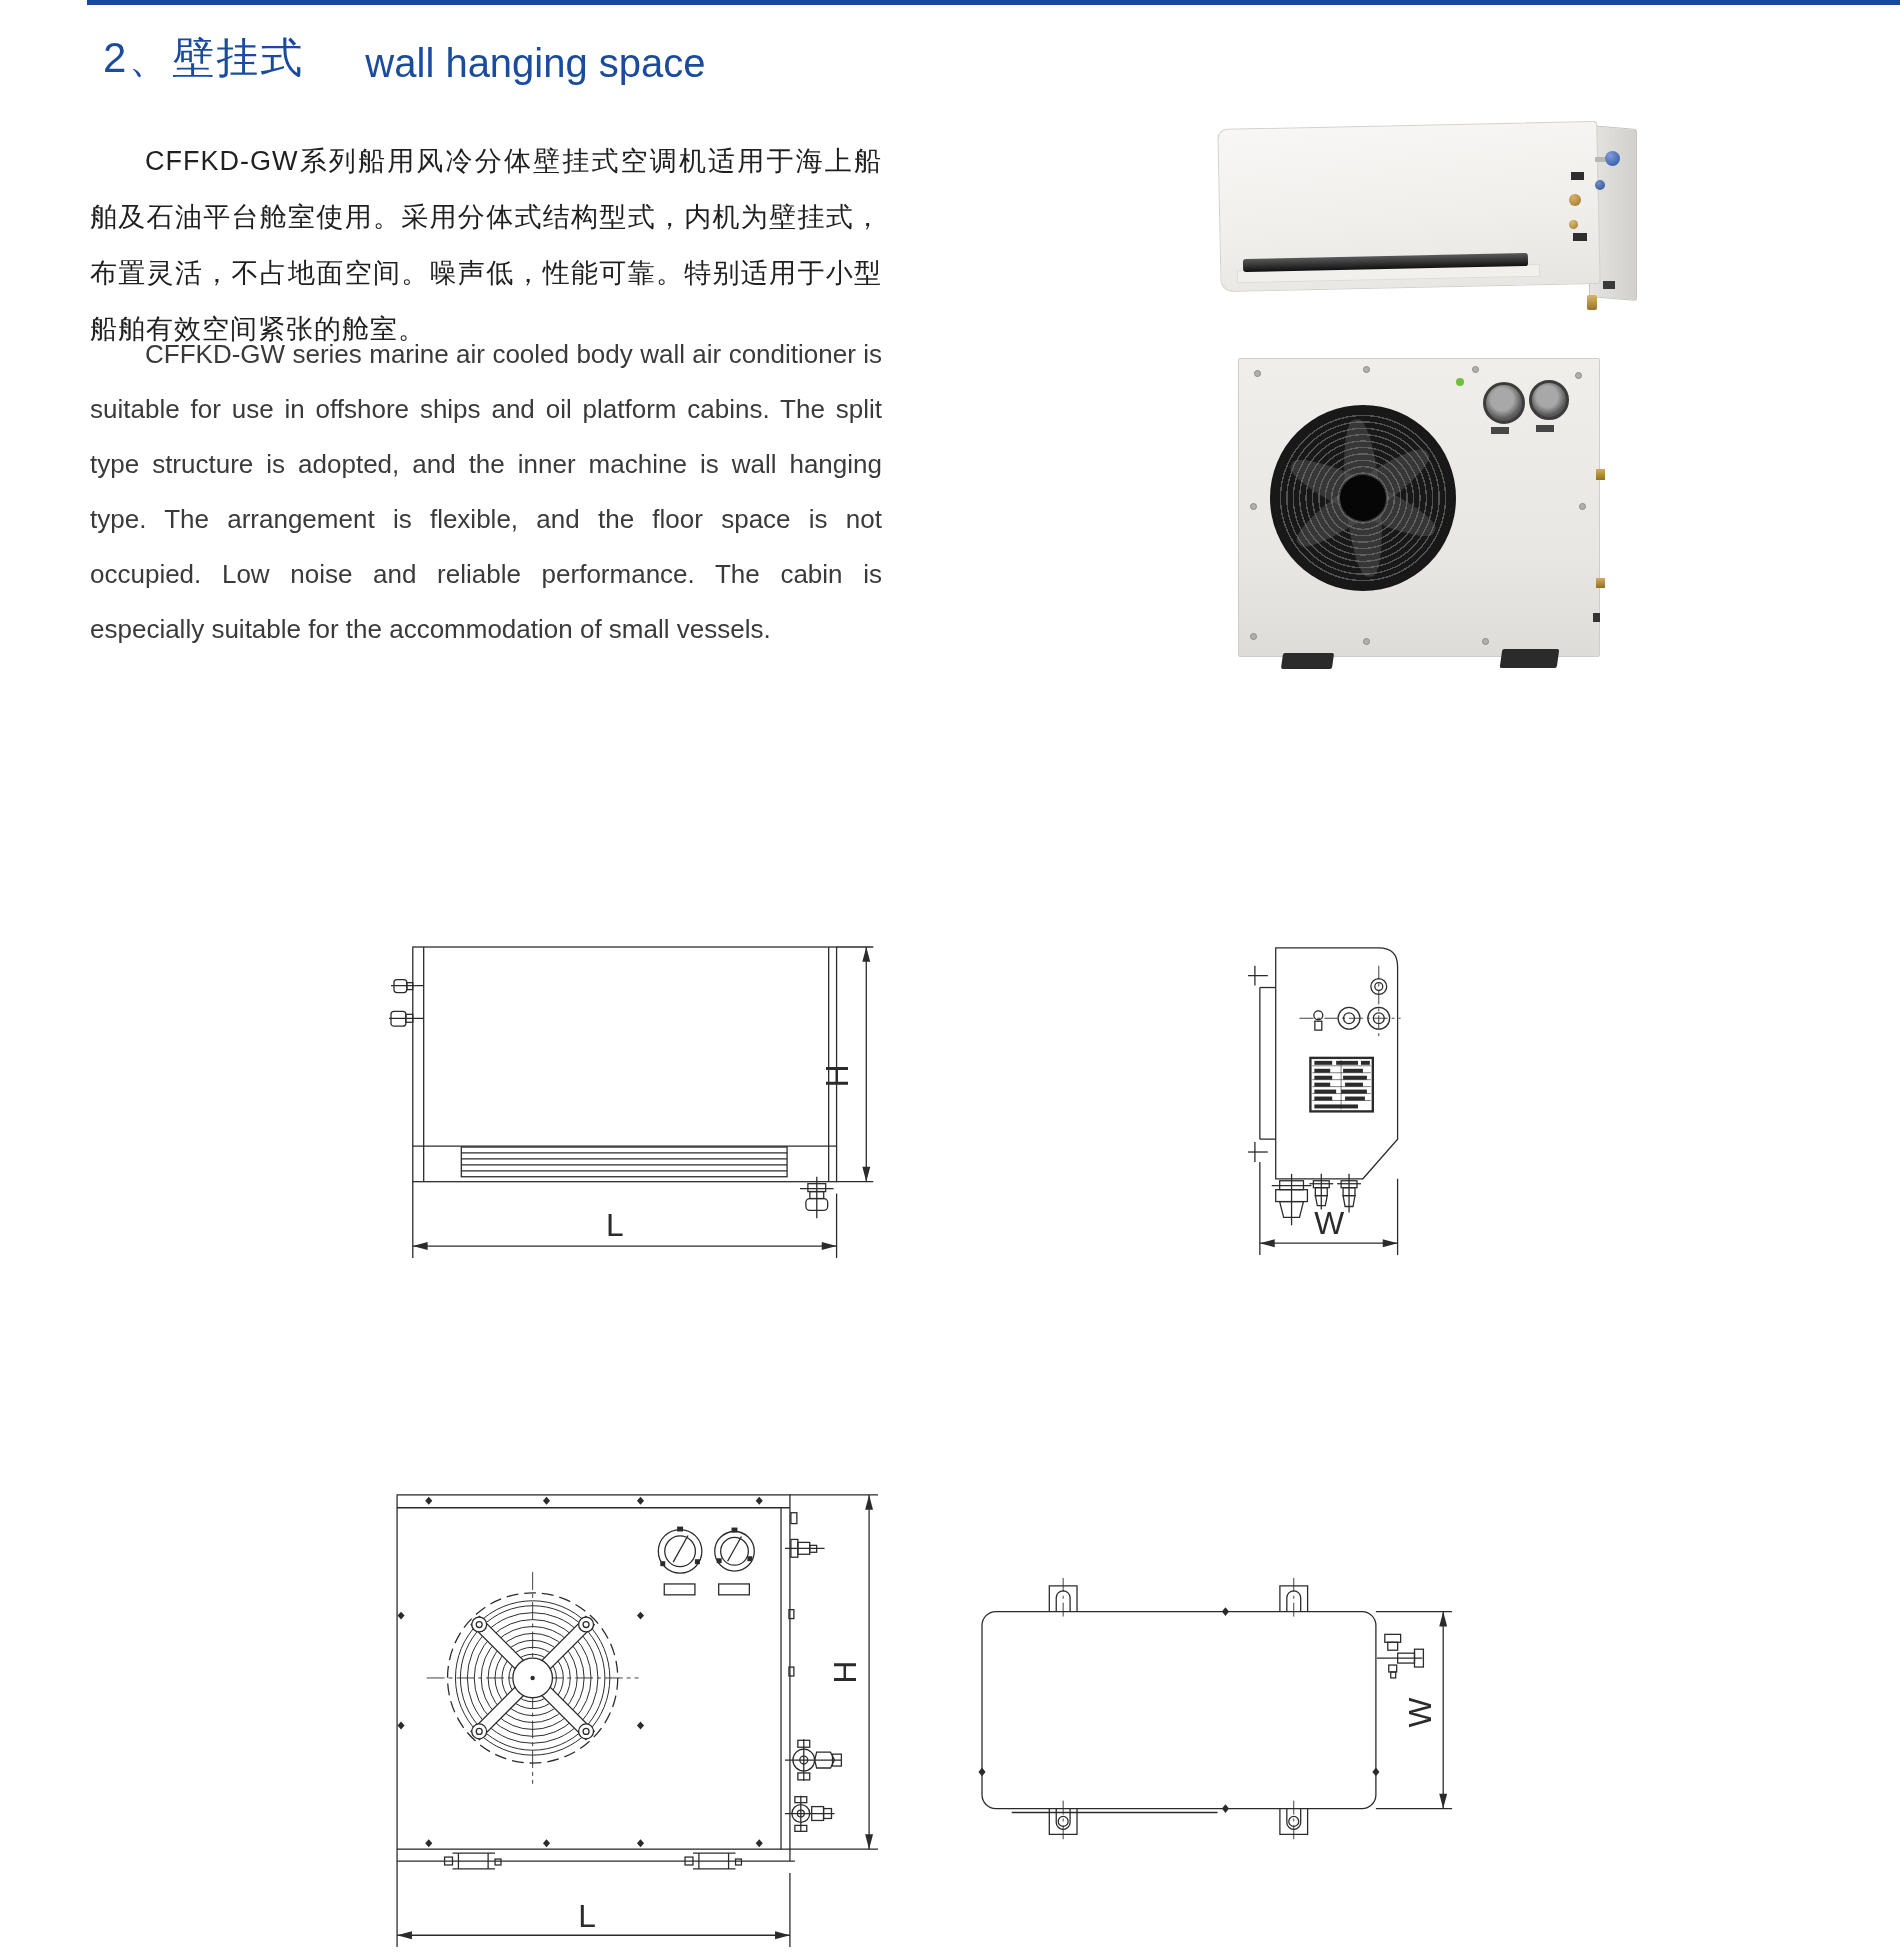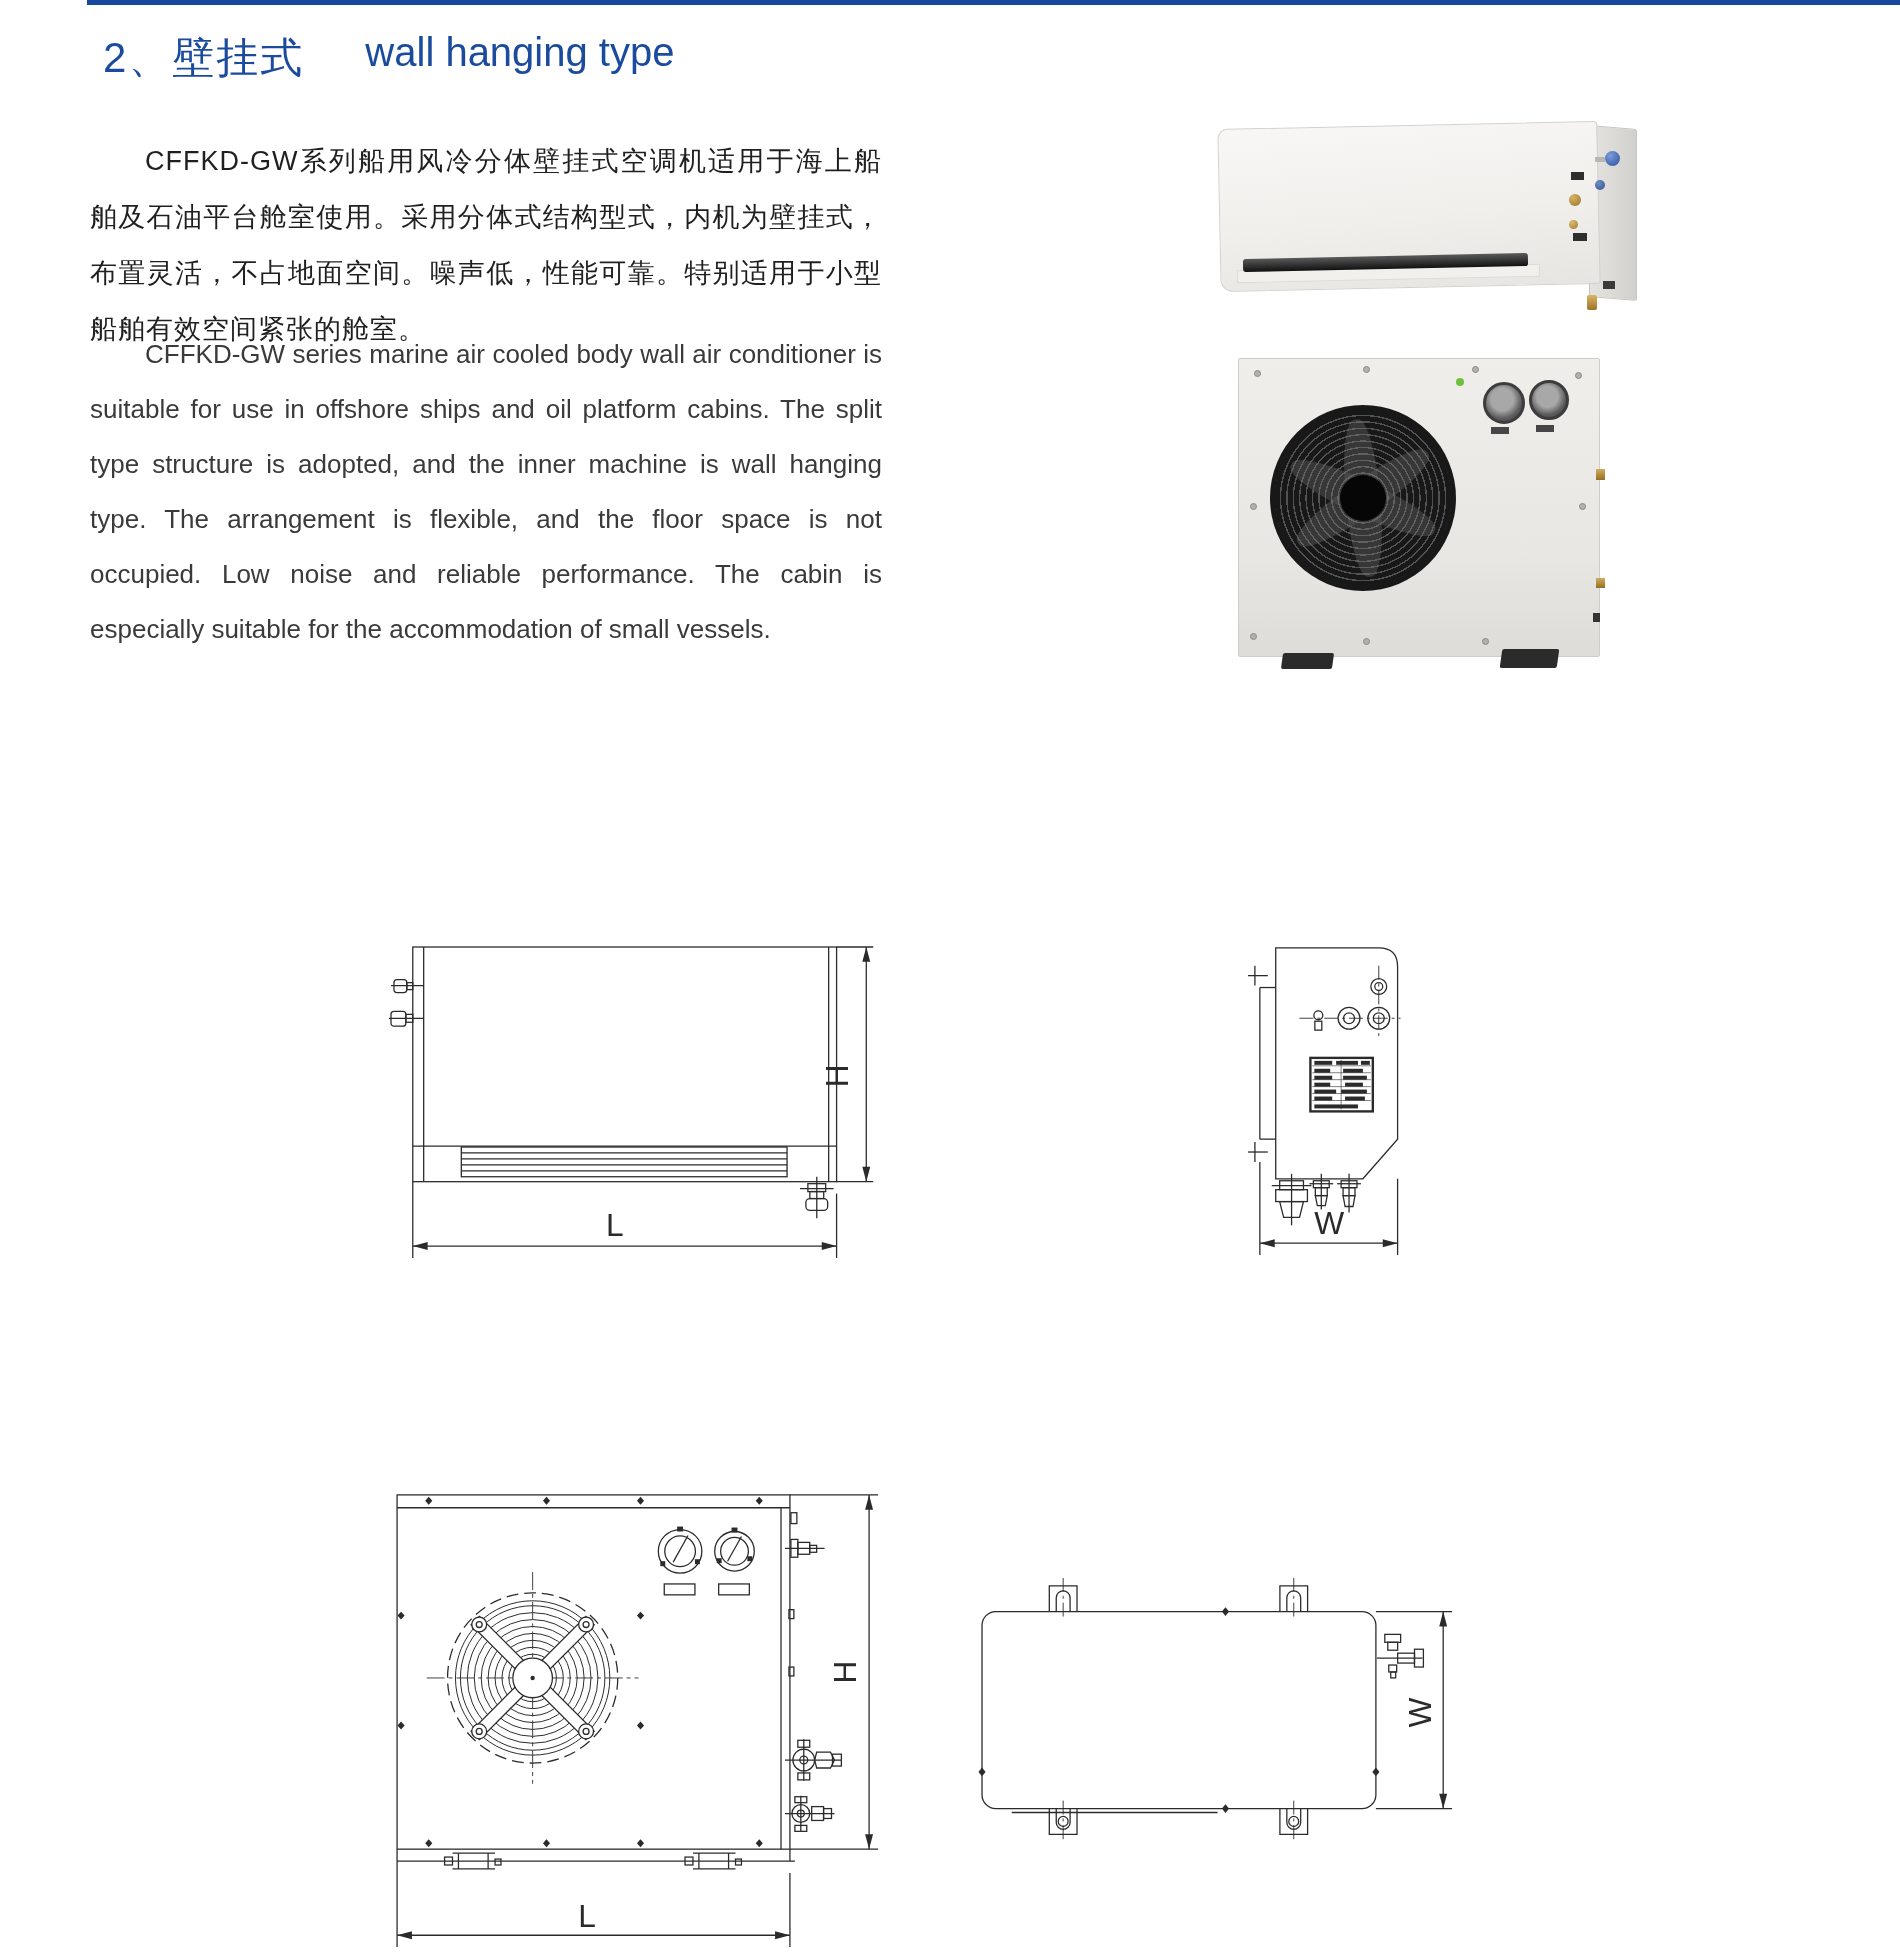--- a/index.html
+++ b/index.html
@@ -1,21 +1,21 @@
 <!DOCTYPE html>
 <html><head>
 <meta charset="utf-8">
 <style>
   html,body{margin:0;padding:0;}
   body{
     width:1901px;height:1958px;position:relative;background:#ffffff;
     font-family:"Liberation Sans","DejaVu Sans",sans-serif;color:#2b2b2b;overflow:hidden;
   }
   .top-rule{position:absolute;left:87px;top:0;width:1814px;height:5px;background:#17489e;}
-  .title-row{position:absolute;left:103px;top:30px;display:flex;align-items:flex-start;gap:61px;color:#1a4b9d;}
+  .title-row{position:absolute;left:103px;top:30px;display:flex;align-items:flex-end;gap:61px;color:#1a4b9d;}
   .title-zh{font-size:42px;letter-spacing:2px;}
   .title-en{font-size:40px;}
   .para{position:absolute;left:90px;width:792px;text-align:justify;}
   .para-zh{top:133px;font-size:27px;line-height:56px;color:#1f1f1f;text-indent:55px;letter-spacing:1px;}
   .para-en{top:327px;font-size:26px;line-height:55px;color:#3a3a3a;text-indent:55px;}
 
   
   .photo-indoor{position:absolute;left:1213px;top:111px;width:426px;height:213px;}
   .iu-body{position:absolute;left:6px;top:14px;width:378px;height:161px;border:1px solid #d3d1cd;
     background:linear-gradient(175deg,#f8f7f5 0%,#f0efec 55%,#e7e5e1 100%);
@@ -45,21 +45,21 @@
   svg.dwg{position:absolute;overflow:visible;}
   svg.dwg text{fill:#2b2b2b;font-size:32px;font-family:"Liberation Sans","DejaVu Sans",sans-serif;}
 </style>
 </head>
 <body>
 
 <div class="top-rule"></div>
 
 <div class="title-row">
   <span class="title-zh">2、壁挂式</span>
-  <span class="title-en">wall hanging type</span>
+  <span class="title-en">wall hanging space</span>
 </div>
 
 <div class="para para-zh">CFFKD-GW系列船用风冷分体壁挂式空调机适用于海上船舶及石油平台舱室使用。采用分体式结构型式，内机为壁挂式，布置灵活，不占地面空间。噪声低，性能可靠。特别适用于小型船舶有效空间紧张的舱室。</div>
 
 <div class="para para-en">CFFKD-GW series marine air cooled body wall air conditioner is suitable for use in offshore ships and oil platform cabins. The split type structure is adopted, and the inner machine is wall hanging type. The arrangement is flexible, and the floor space is not occupied. Low noise and reliable performance. The cabin is especially suitable for the accommodation of small vessels.</div>
 
 <div class="photo-indoor">
   <div class="iu-end"></div>
   <div class="iu-body"></div>
   <div class="iu-under"></div>

